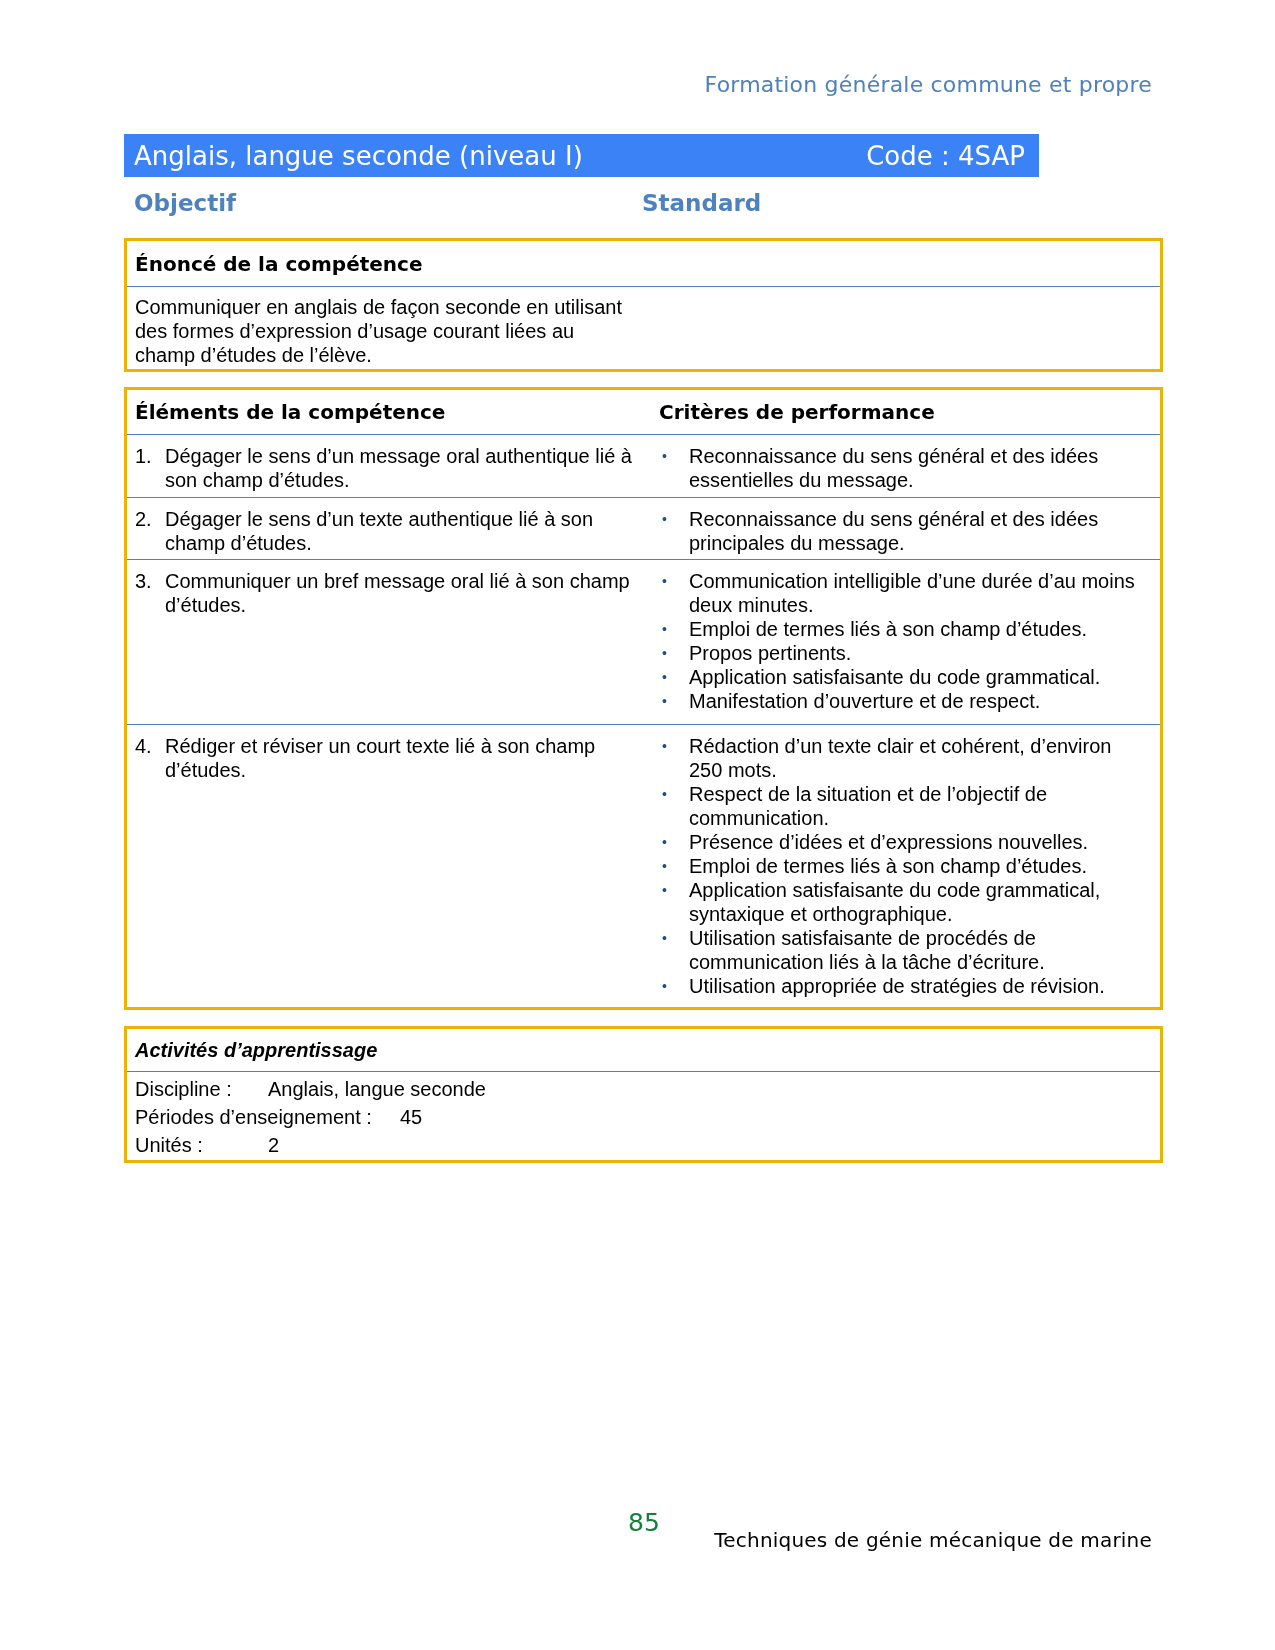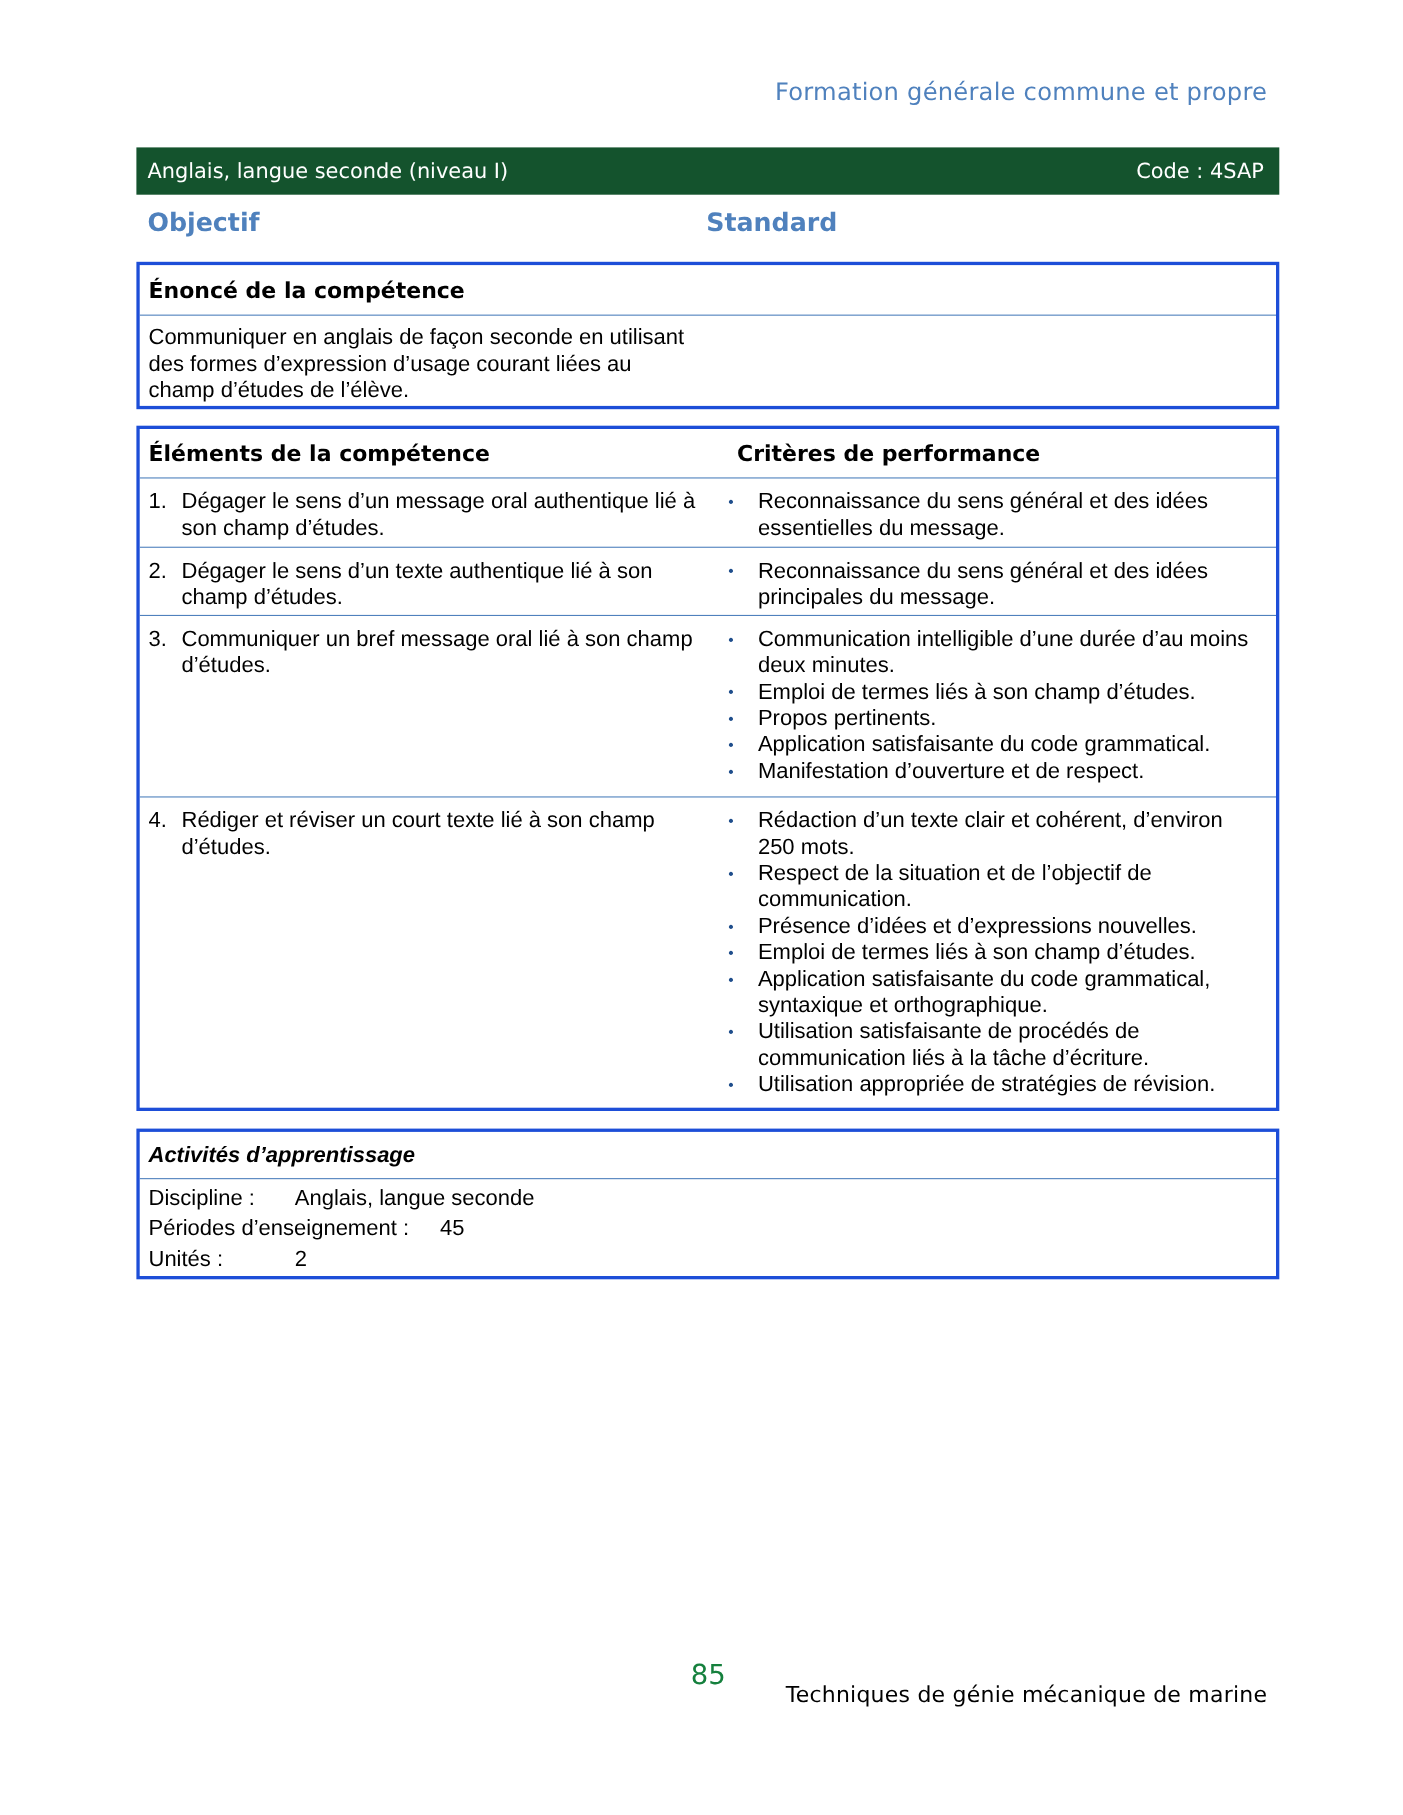--- a/index.html
+++ b/index.html
@@ -6,51 +6,51 @@
   html, body { width: 1275px; height: 1650px; background: #ffffff; }
   body { position: relative; font-family: "DejaVu Sans", sans-serif; color: #000; overflow: hidden; }
 
   .top-title {
     position: absolute; right: 123px; top: 72px;
     font-size: 22px; color: #4f81bd; letter-spacing: 0.2px;
     font-family: "DejaVu Sans", sans-serif;
   }
 
   .course-bar {
-    position: absolute; left: 124px; top: 134px; width: 1039px; height: 43px;
-    background: #14532d; color: #ffffff;
+    position: absolute; left: 124px; top: 134px; width: 915px; height: 43px;
+    background: #3b82f6; color: #ffffff;
     display: flex; align-items: center; justify-content: space-between;
-    padding: 0 14px 0 10px; font-size: 19px;
+    padding: 0 14px 0 10px; font-size: 26px;
   }
 
   .section-labels {
     position: absolute; top: 190px; left: 124px; width: 1039px; height: 34px;
     font-size: 23px; font-weight: bold; color: #4f81bd;
   }
   .section-labels .obj { position: absolute; left: 10px; top: 0; }
   .section-labels .std { position: absolute; left: 518px; top: 0; }
 
   .box {
     position: absolute; left: 124px; width: 1039px;
-    border: 3px solid #1d4ed8; background: #fff;
+    border: 3px solid #eab308; background: #fff;
   }
   .box-head {
     font-weight: bold; font-size: 20px; padding: 0 8px;
     border-bottom: 1px solid #4f81bd; display: flex; align-items: center;
   }
   .box-body { font-size: 20px; padding: 8px 8px; line-height: 24px; font-family: "Liberation Sans", sans-serif; }
 
   
   #box-enonce { top: 238px; height: 134px; }
   #box-enonce .box-head { height: 46px; }
   #box-enonce .box-body { width: 520px; padding-top: 8px; }
 
   
   #box-elements { top: 387px; height: 623px; }
-  .table-head { display: flex; height: 45px; border-bottom: 1px solid #4f81bd; font-weight: bold; font-size: 20px; align-items: center; gap: 11px; }
+  .table-head { display: flex; height: 45px; border-bottom: 1px solid #4f81bd; font-weight: bold; font-size: 20px; align-items: center; }
   .table-head .c1 { width: 527px; padding-left: 8px; }
   .table-head .c2 { padding-left: 5px; }
 
   .trow { display: flex; border-bottom: 1px solid #4f81bd; font-size: 20px; line-height: 24px; font-family: "Liberation Sans", sans-serif; }
   .trow:last-child { border-bottom: none; }
   .trow .c1 { width: 527px; padding: 9px 8px 0 8px; display: flex; }
   .trow .c1 .num { width: 30px; flex-shrink: 0; }
   .trow .c1 .txt { flex: 1; }
   .trow .c2 { flex: 1; padding: 9px 14px 0 5px; }
   .crit { display: flex; }

